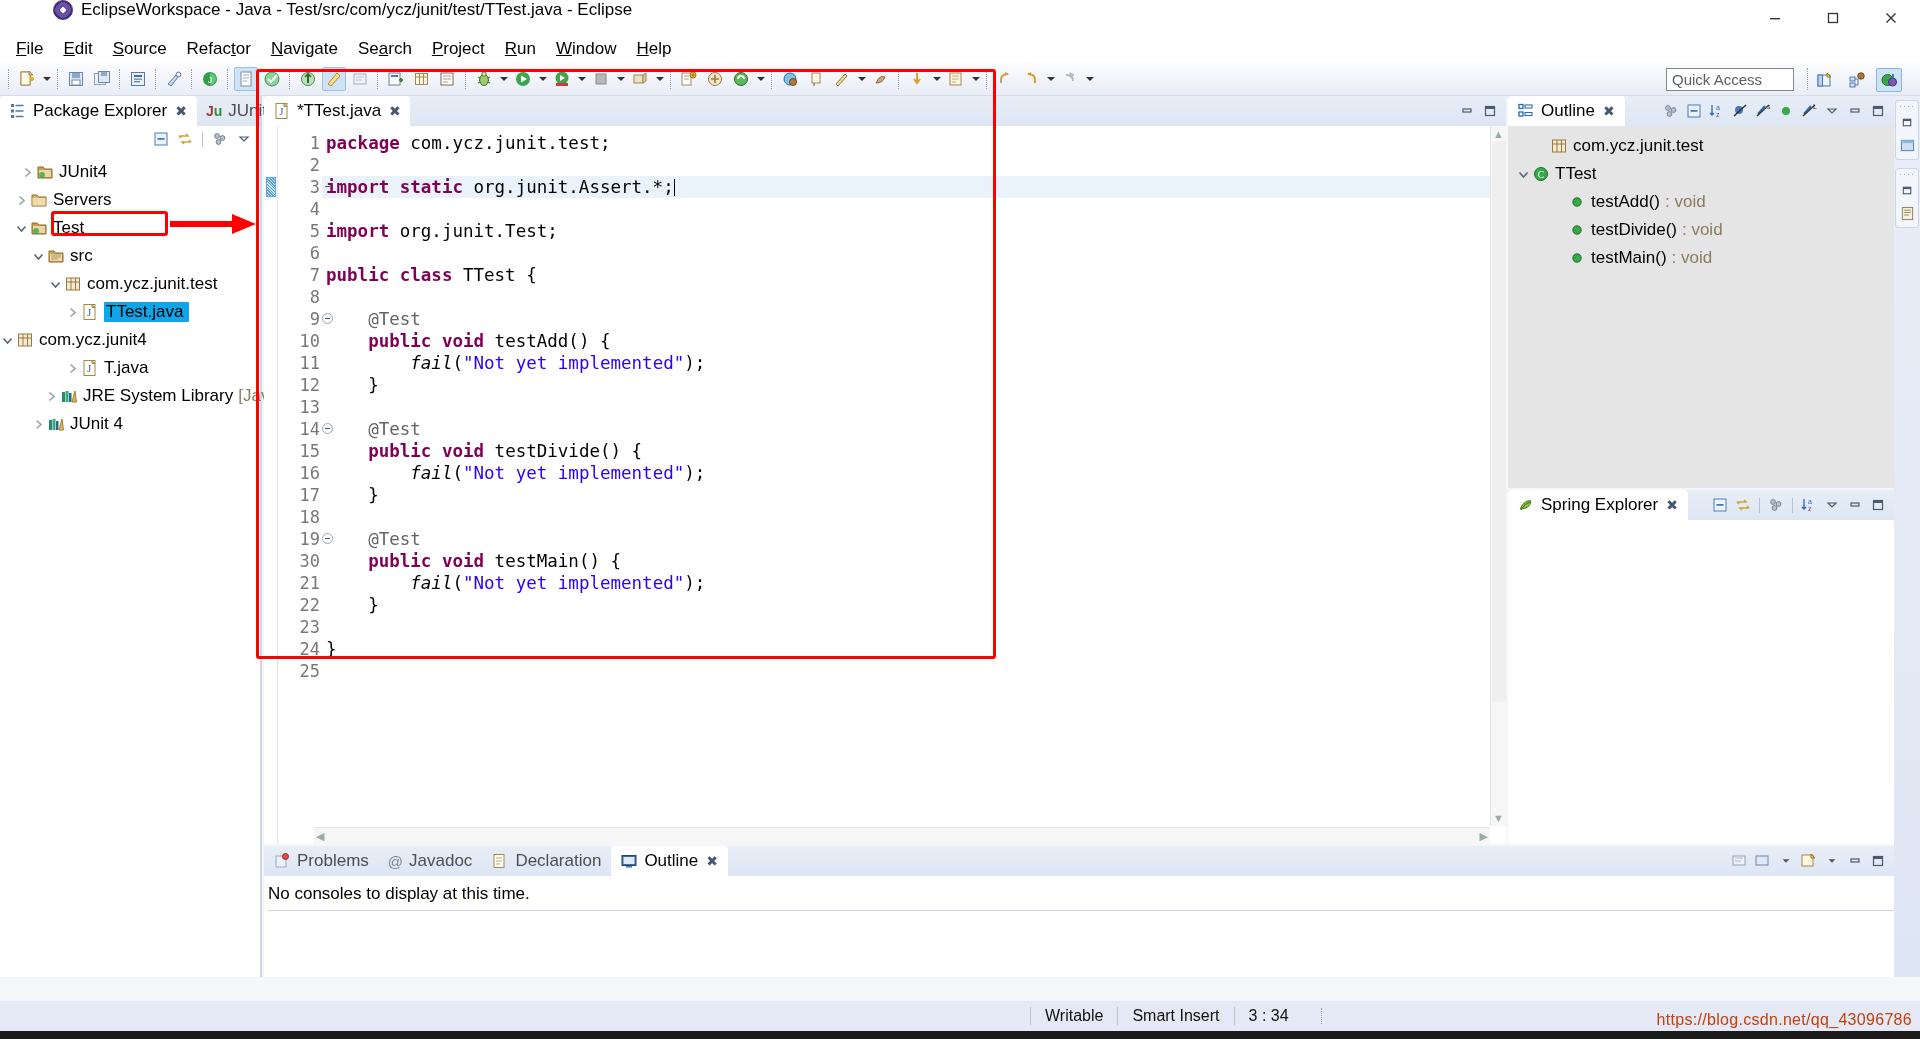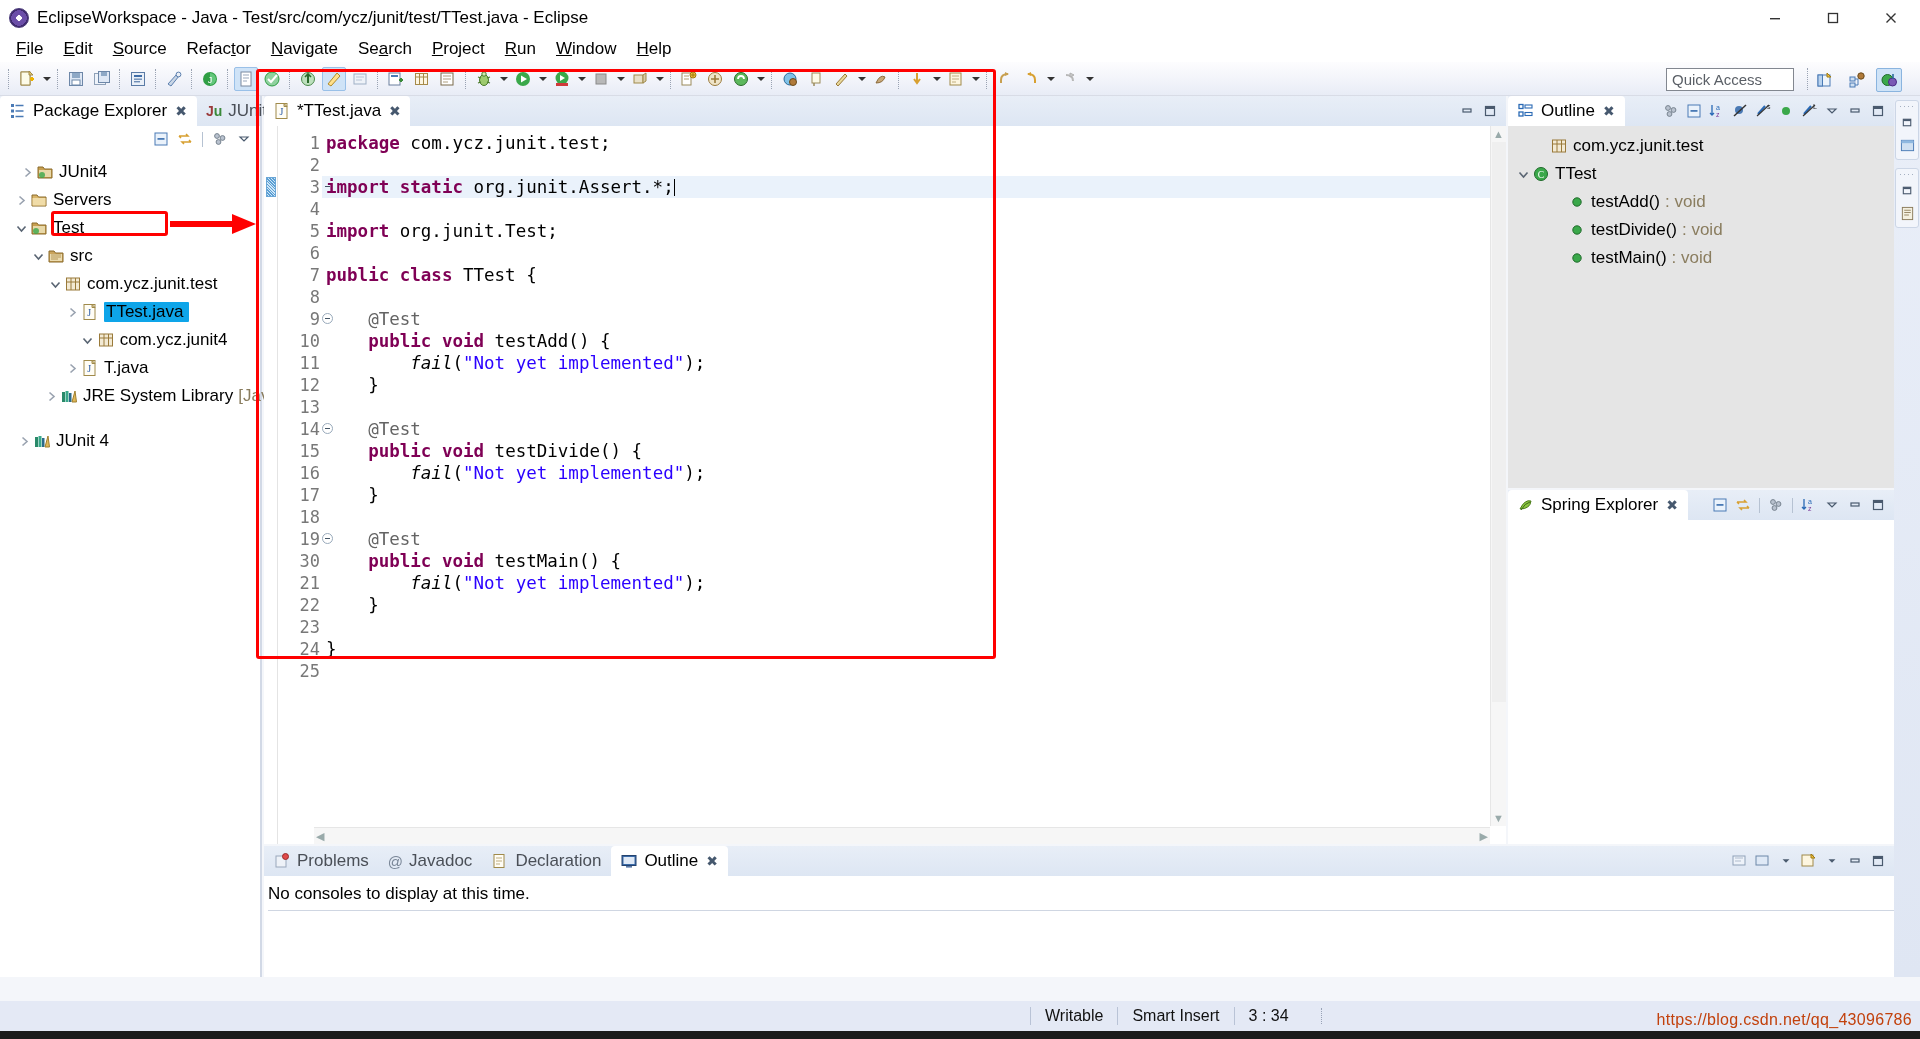--- a/index.html
+++ b/index.html
@@ -10,21 +10,21 @@
     font-family: "Liberation Sans", sans-serif;
     font-size: 17px;
     color: #000;
     background: #ffffff;
   }
   .app { position: relative; width: 1920px; height: 1039px; background: #f0f0f0; }
 
   
   .titlebar {
     position: absolute; left: 0; top: 0; width: 1920px; height: 36px;
-    background: #ffffff; display: flex; align-items: center;
+    background: #ffffff; display: flex;  padding-left: 44px;
   }
   .title-icon {
     width: 20px; height: 20px; margin-left: 9px; margin-right: 8px;
     border-radius: 50%;
     background: radial-gradient(circle at 50% 50%, #ffffff 0 22%, #6b4ea8 23% 60%, #3f2a6e 61% 100%);
     border: 1px solid #4a3a7a;
     flex: none;
   }
   .title-text { font-size: 17px; color: #000; white-space: nowrap; }
   .win-buttons { position: absolute; right: 0; top: 0; height: 36px; display: flex; }
@@ -659,21 +659,21 @@
                 <path d="M3.5 1.5 L8 5.5 L3.5 9.5" fill="none" stroke="#9aa3b0" stroke-width="1.6"></path>
               </svg>
             </span>
             <svg class="tree-icon" viewBox="0 0 18 18">
               <rect x="3" y="1.5" width="11" height="15" fill="#fffdf5" stroke="#a08a4a"></rect>
               <path d="M11 1.5 l3 3 h-3z" fill="#e0d0a0" stroke="#a08a4a"></path>
               <text x="8.3" y="13" font-size="10" text-anchor="middle" fill="#2a5aa8" font-family="serif">J</text>
             </svg>
             <span class="tree-label sel-box">TTest.java</span>
           </div>
-          <div class="tree-row" style="padding-left: 48px; justify-content: center;">
+          <div class="tree-row" style="">
             <span class="twisty">
               <svg width="11" height="11" viewBox="0 0 11 11">
                 <path d="M1.5 3.5 L5.5 8 L9.5 3.5" fill="none" stroke="#5a6573" stroke-width="1.6"></path>
               </svg>
             </span>
             <svg class="tree-icon" viewBox="0 0 18 18">
               <rect x="2.5" y="3" width="13" height="12" fill="#f3ead4" stroke="#9a7a3a"></rect>
               <path d="M2.5 7 h13 M7 3 v12 M11.5 3 v12" stroke="#9a7a3a" stroke-width="1"></path>
             </svg>
             <span class="tree-label">com.ycz.junit4</span>
@@ -699,21 +699,21 @@
             </span>
             <svg class="tree-icon" viewBox="0 0 18 18">
               <rect x="2" y="5" width="3" height="10" fill="#2a8a6a"></rect>
               <rect x="5.5" y="4" width="3" height="11" fill="#3aa88a"></rect>
               <rect x="9" y="6" width="2.5" height="9" fill="#2a6a8a"></rect>
               <path d="M12 15 l3 -11 l1.5 11z" fill="#e0b858" stroke="#a08030"></path>
             </svg>
             <span class="tree-label">JRE System Library</span>
             <span class="tree-label dim">[JavaSE-1.7]</span>
           </div>
-          <div class="tree-row" style="padding-left: 17px; margin-top: 17px;">
+          <div class="tree-row" style="padding-left: 31px;">
             <span class="twisty">
               <svg width="11" height="11" viewBox="0 0 11 11">
                 <path d="M3.5 1.5 L8 5.5 L3.5 9.5" fill="none" stroke="#9aa3b0" stroke-width="1.6"></path>
               </svg>
             </span>
             <svg class="tree-icon" viewBox="0 0 18 18">
               <rect x="2" y="5" width="3" height="10" fill="#2a8a6a"></rect>
               <rect x="5.5" y="4" width="3" height="11" fill="#3aa88a"></rect>
               <rect x="9" y="6" width="2.5" height="9" fill="#2a6a8a"></rect>
               <path d="M12 15 l3 -11 l1.5 11z" fill="#e0b858" stroke="#a08030"></path>

